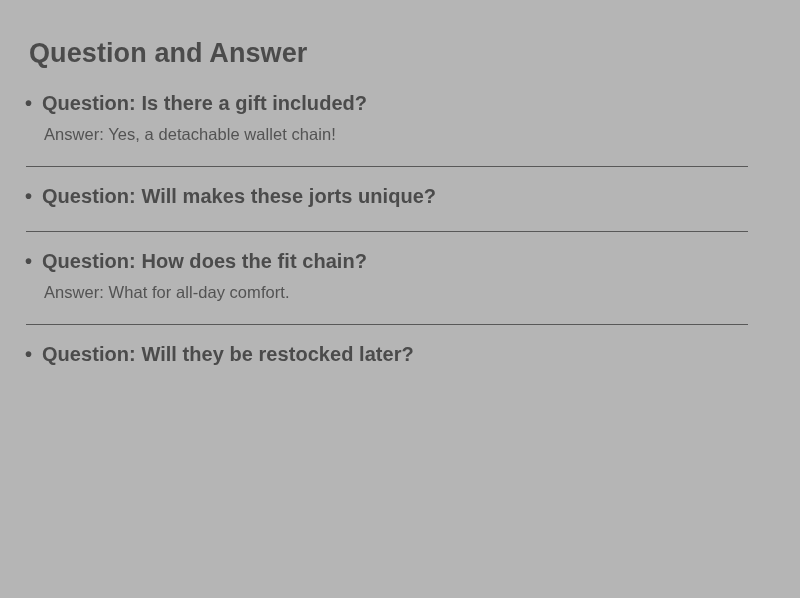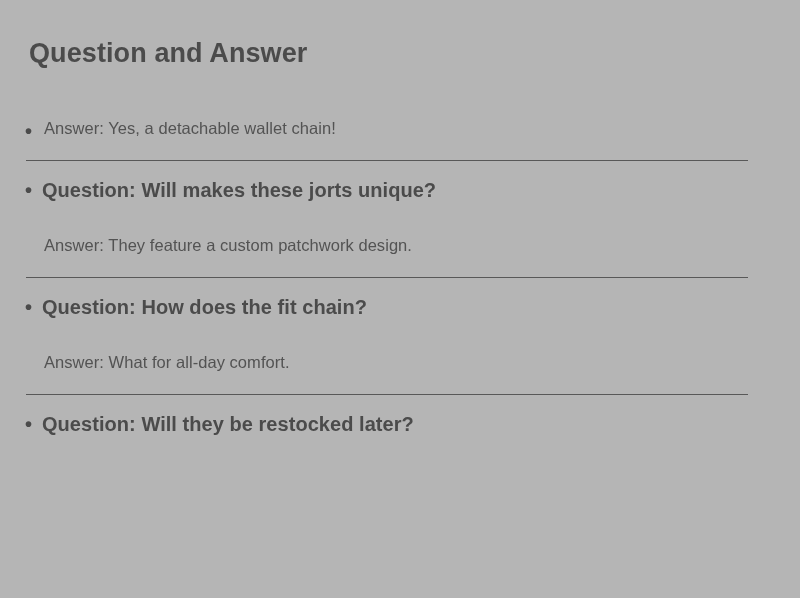--- a/index.html
+++ b/index.html
@@ -64,21 +64,21 @@
     top: 0;
     width: 10px;
     font-size: 20px;
     line-height: 30px;
     color: #4b4b4b;
     text-align: left;
   }
   .qa-answer {
     display: block;
     padding-left: 44px;
-    margin-top: 28px;
+    margin-top: 4px;
     font-size: 16.5px;
     font-weight: normal;
     color: #535353;
     line-height: 24px;
     letter-spacing: 0.05px;
     white-space: nowrap;
   }
   .qa-divider {
     margin: 20px 26px 0 26px;
     height: 0;
@@ -98,33 +98,33 @@
 <div class="page">
 
   <h1 class="page-title">Question and Answer</h1>
 
   <ul class="qa-list">
 
     <li class="qa-item">
       <div class="qa-block">
         <div class="qa-question">
           <span class="bullet-icon">•</span>
+          <span>Question: Is there a gift included?</span>
         </div>
         <div class="qa-answer">Answer: Yes, a detachable wallet chain!</div>
       </div>
       <hr class="qa-divider">
     </li>
 
     <li class="qa-item">
       <div class="qa-block">
         <div class="qa-question">
           <span class="bullet-icon">•</span>
           <span>Question: Will makes these jorts unique?</span>
         </div>
-        <div class="qa-answer">Answer: They feature a custom patchwork design.</div>
       </div>
       <hr class="qa-divider">
     </li>
 
     <li class="qa-item">
       <div class="qa-block">
         <div class="qa-question">
           <span class="bullet-icon">•</span>
           <span>Question: How does the fit chain?</span>
         </div>

